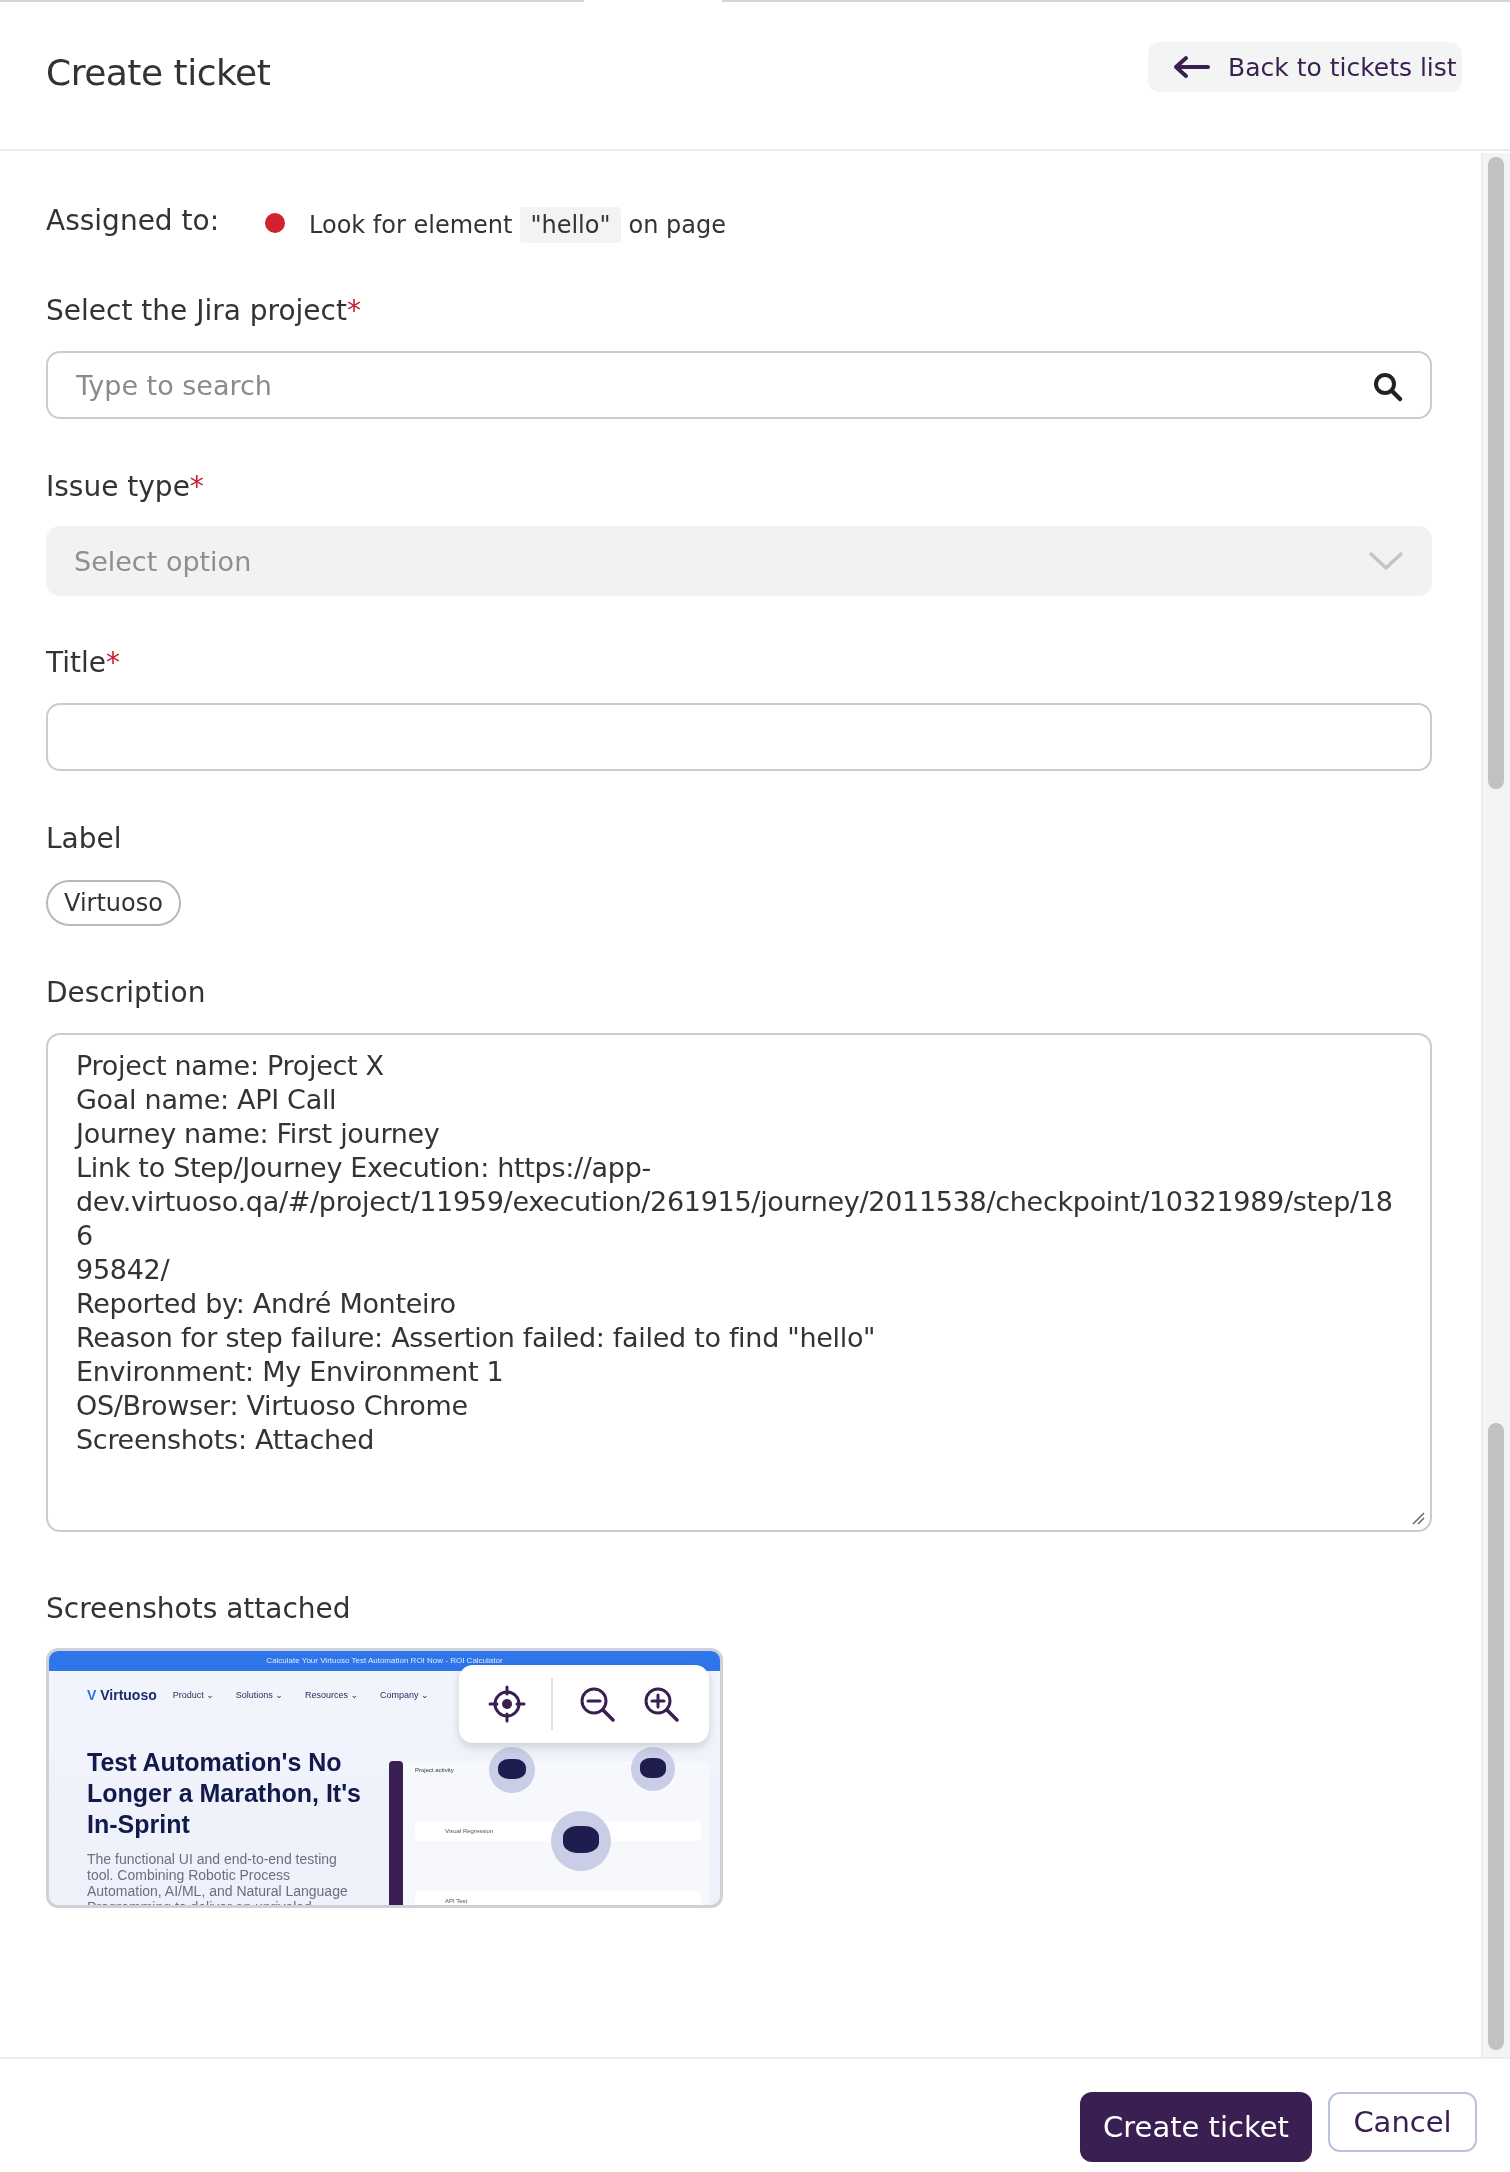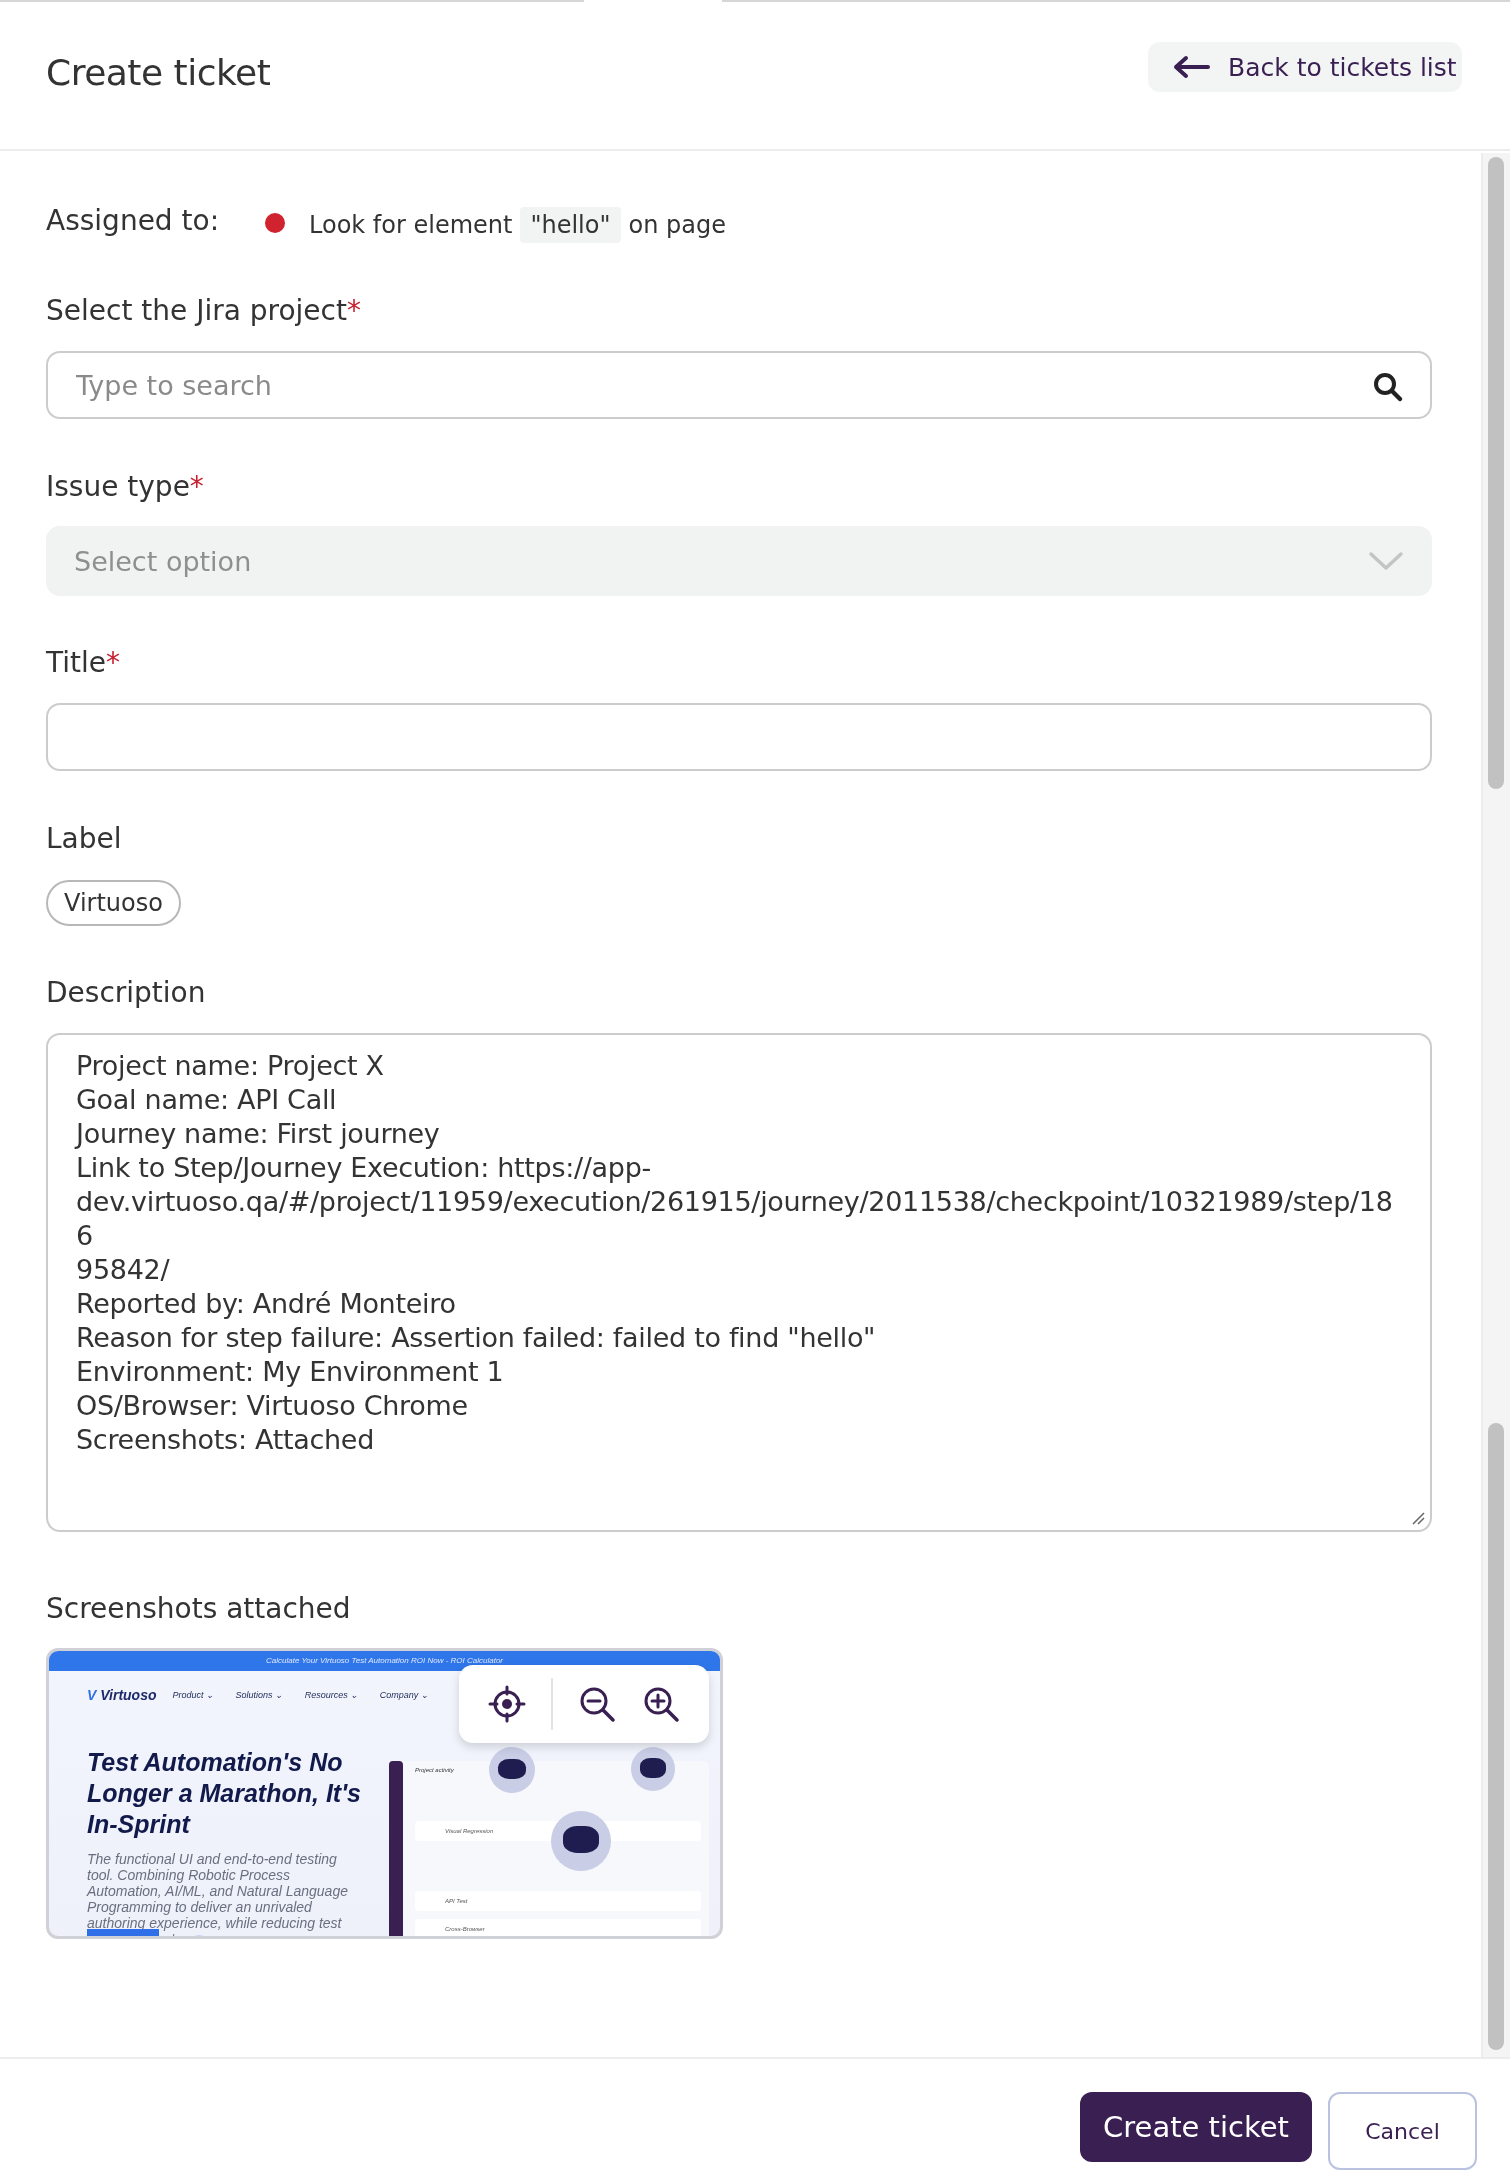--- a/index.html
+++ b/index.html
@@ -35,21 +35,21 @@
   .select-box { position: absolute; left: 46px; top: 526px; width: 1386px; height: 70px; background: #f1f2f2; border-radius: 14px; display: flex; align-items: center; padding-left: 28px; cursor: pointer; }
   .select-box span { font-size: 27px; color: #8f8f8f; }
   .chevron-icon { position: absolute; right: 28px; top: 22px; width: 36px; height: 26px; }
 
   .chip { position: absolute; left: 46px; top: 880px; height: 46px; padding: 0 16px; border: 2px solid #b8b8b8; border-radius: 24px; display: flex; align-items: center; font-size: 24px; color: #333333; }
 
   .textarea-box { position: absolute; left: 46px; top: 1033px; width: 1386px; height: 499px; border: 2px solid #cccccc; border-radius: 14px; background: #ffffff; }
   .textarea-content { position: absolute; left: 28px; top: 14px; right: 28px; font-size: 27px; line-height: 34px; color: #333333; white-space: pre-wrap; word-break: break-all; letter-spacing: -0.3px; }
   .resize-icon { position: absolute; right: 4px; bottom: 4px; width: 16px; height: 16px; }
 
-  .thumb { position: absolute; left: 46px; top: 1648px; width: 677px; height: 291px; border-radius: 12px; overflow: hidden; background: linear-gradient(180deg, #f2f5fc 0%, #eef1fa 100%); border: 3px solid #cfd1d6; font-style: italic; }
+  .thumb { position: absolute; left: 46px; top: 1648px; width: 677px; height: 260px; border-radius: 12px; overflow: hidden; background: linear-gradient(180deg, #f2f5fc 0%, #eef1fa 100%); border: 3px solid #cfd1d6; }
   .thumb-banner { position: absolute; left: 0; top: 0; width: 100%; height: 20px; background: #2f76ea; color: #dfe9ff; font-size: 8px; text-align: center; line-height: 20px; font-family: "Liberation Sans", sans-serif; }
   .thumb-nav { position: absolute; left: 38px; top: 36px; display: flex; align-items: center; font-family: "Liberation Sans", sans-serif; }
   .thumb-logo { color: #1d2a6b; font-weight: bold; font-size: 14px; margin-right: 16px; }
   .thumb-logo b { color: #2f6fe8; }
   .thumb-nav-item { font-size: 9px; color: #24315d; margin-right: 22px; }
   .thumb-heading { position: absolute; left: 38px; top: 96px; width: 310px; font-family: "Liberation Sans", sans-serif; font-weight: bold; font-size: 25px; line-height: 31px; color: #111a4a; }
   .thumb-para { position: absolute; left: 38px; top: 200px; width: 280px; font-family: "Liberation Sans", sans-serif; font-size: 14px; line-height: 16px; color: #6a6f80; }
   .thumb-cta { position: absolute; left: 38px; top: 278px; width: 72px; height: 32px; background: #2f6fe8; color: #fff; font-size: 8px; font-family: "Liberation Sans", sans-serif; display: flex; align-items: center; justify-content: center; }
   .thumb-demo { position: absolute; left: 140px; top: 284px; display: flex; align-items: center; font-size: 13px; color: #2f6fe8; font-family: "Liberation Sans", sans-serif; }
   .thumb-demo .play { width: 20px; height: 20px; border-radius: 50%; background: #2f6fe8; margin-right: 12px; border: 3px solid #c9d6f4; }
@@ -57,21 +57,21 @@
   .thumb-app-side { position: absolute; left: 0; top: 0; width: 14px; height: 100%; background: #3a1f52; border-radius: 4px; }
   .thumb-app-row { position: absolute; left: 26px; width: 286px; height: 20px; background: #ffffff; border-radius: 4px; font-size: 6px; color: #555; font-family: "Liberation Sans", sans-serif; padding-left: 30px; line-height: 20px; }
   .thumb-robot { position: absolute; border-radius: 50%; background: #c9cde6; }
   .thumb-robot::after { content: ""; position: absolute; left: 20%; top: 25%; width: 60%; height: 45%; background: #1f1d4f; border-radius: 40%; }
   .thumb-tools { position: absolute; left: 410px; top: 14px; width: 250px; height: 78px; background: #ffffff; border-radius: 14px; box-shadow: 0 4px 10px rgba(0,0,0,0.15); display: flex; align-items: center; justify-content: space-around; padding: 0 16px; }
   .thumb-tools .divider { width: 2px; height: 52px; background: #e3e3e3; }
   .thumb-tools svg { width: 40px; height: 40px; cursor: pointer; }
 
   .footer { position: absolute; left: 0; top: 2057px; width: 1510px; height: 115px; border-top: 2px solid #ececec; background: #ffffff; }
   .btn-primary { position: absolute; left: 1080px; top: 33px; width: 232px; height: 70px; background: #3a1f52; border-radius: 12px; color: #ffffff; font-size: 29px; display: flex; align-items: center; justify-content: center; cursor: pointer; }
-  .btn-secondary { position: absolute; left: 1328px; top: 33px; width: 149px; height: 78px; background: #ffffff; border: 2px solid #b9c2df; border-radius: 12px; color: #3a1f52; font-size: 22px; display: flex; align-items: center; justify-content: center; cursor: pointer; }
+  .btn-secondary { position: absolute; left: 1328px; top: 33px; width: 149px; height: 60px; background: #ffffff; border: 2px solid #b9c2df; border-radius: 12px; color: #3a1f52; font-size: 29px; display: flex; align-items: center; justify-content: center; cursor: pointer; }
 </style>
 </head>
 <body>
 
 <div class="top-line-left"></div>
 <div class="top-line-right"></div>
 
 <div class="header">
   <h1 class="page-title">Create ticket</h1>
   <div class="back-btn">

